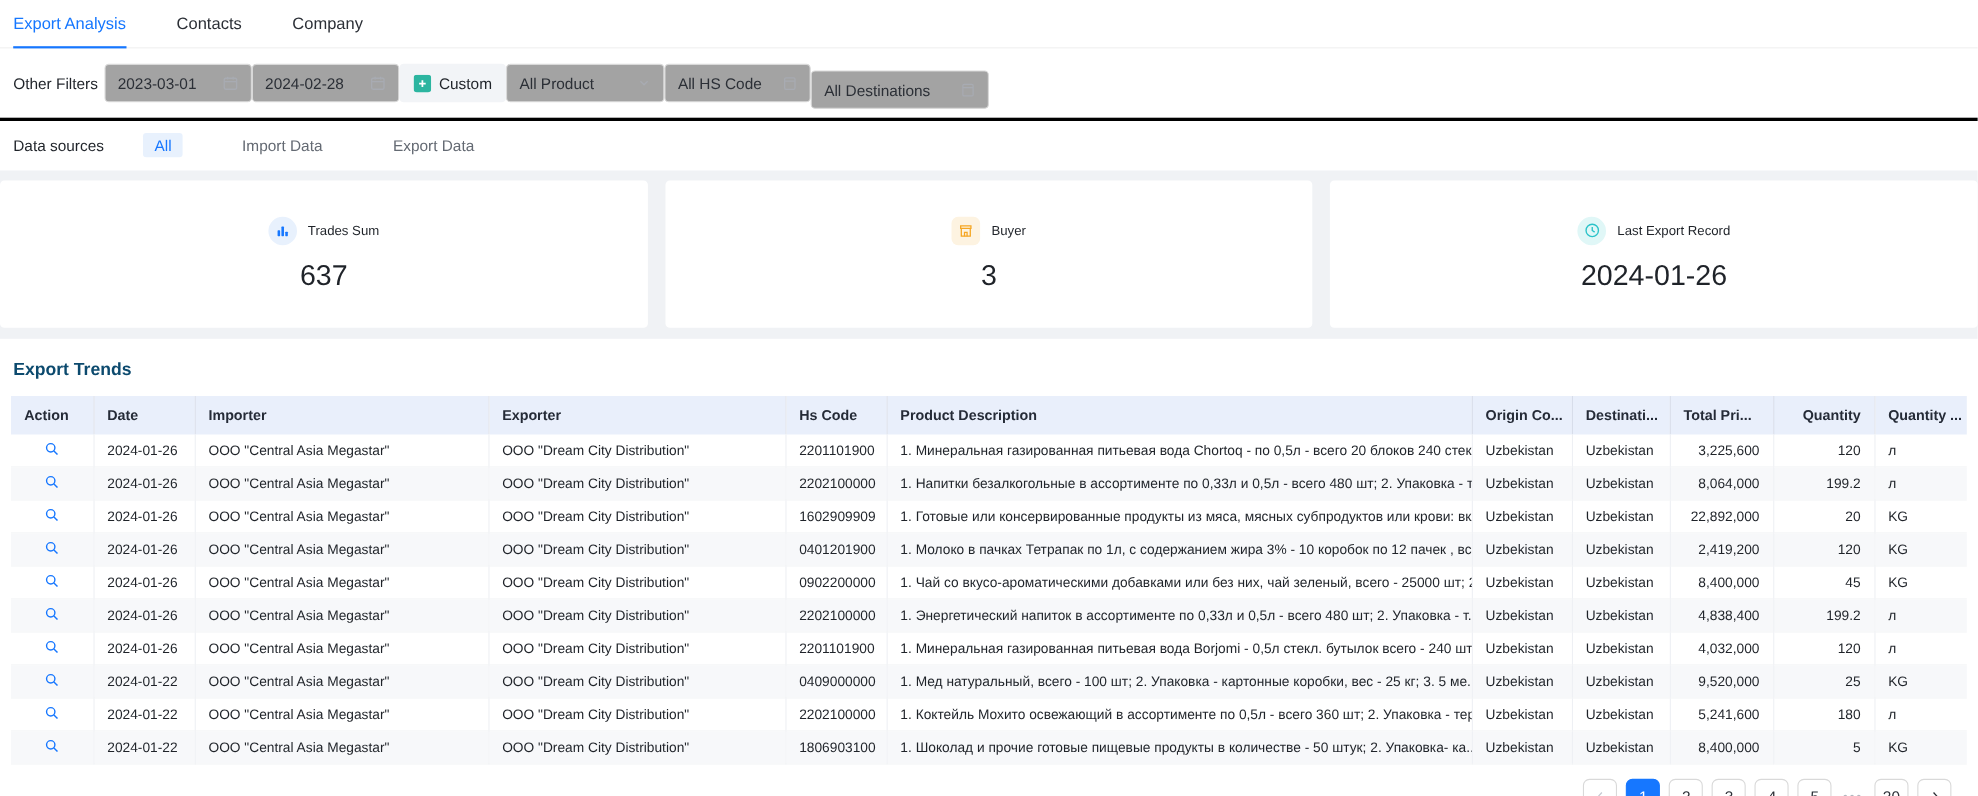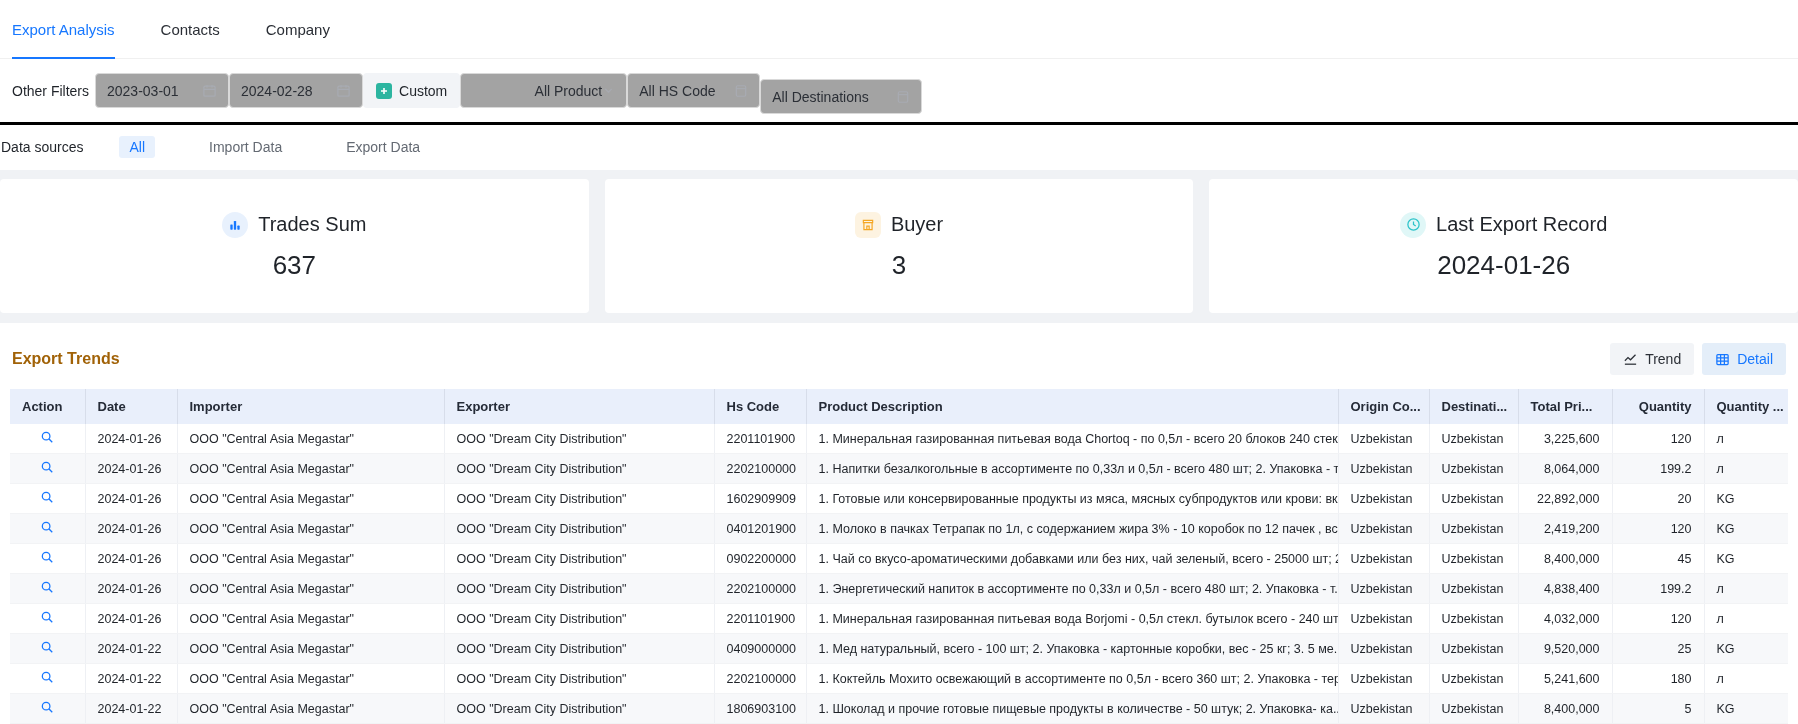--- a/index.html
+++ b/index.html
@@ -5,61 +5,61 @@
   * { box-sizing: border-box; margin: 0; padding: 0; }
   html, body { background: #fff; }
   body {
     width: 1798px; height: 724px; overflow: hidden;
     font-family: "Liberation Sans", sans-serif;
     color: #1f2329;
   }
   svg { display: block; }
 
   
-  .tabbar { display: flex; gap: 46px; padding: 0 12px; height: 59px; border-bottom: 1px solid #f0f0f0; }
+  .tabbar { display: flex; gap: 46px; padding: 0 12px; height: 44px; border-bottom: 1px solid #f0f0f0; }
   .tab { display: flex; align-items: center; height: 100%; font-size: 15px; color: #2b2f36; position: relative; cursor: pointer; }
   .tab.active { color: #1677ff; }
   .tab.active::after { content:""; position:absolute; left:0; right:0; bottom:-1px; height:2px; background:#1677ff; }
 
   
   .filter-row { display: flex; align-items: center; padding: 8px 12px; border-bottom: 3px solid #000000; }
   .filter-label { font-size: 14px; margin-right: 6px; }
   .finput { height: 35px; border: 1px solid #d9d9d9; border-radius: 4px; background: #a3a3a3;
             display: flex; align-items: center; justify-content: space-between;
             padding: 0 11px; font-size: 14px; color: #2b2f36; cursor: pointer; }
   .w-date { width: 134px; }
-  .w-product { width: 167px; justify-content: flex-end; }
+  .w-product { width: 144px; }
   .w-hs { width: 133px; }
   .w-dest { width: 162px; margin-top: 12px; }
   .custom-btn { height: 35px; border: none; background: #f2f4f7; border-radius: 4px; padding: 0 13px;
                 display: flex; align-items: center; gap: 7px; font-size: 14px; color: #1f2329; cursor: pointer;
                 font-family: inherit; }
   .ico-gray { color: #a8abb2; }
 
   
-  .ds-row { display: flex; align-items: center; padding: 11px 1px 12px; }
+  .ds-row { display: flex; align-items: center; padding: 11px 12px 12px; }
   .ds-label { font-size: 14px; margin-right: 36px; }
   .ds-opt { font-size: 14px; color: #646a73; margin-right: 44px; cursor: pointer; padding: 3px 10px; border-radius: 3px; }
   .ds-opt.active { color: #1677ff; background: #e8f1fd; }
 
   
   .cards { background: #f0f2f5; padding: 9px 0 10px; display: flex; gap: 16px; }
   .card { flex: 1; background: #fff; border-radius: 4px; height: 134px;
           display: flex; flex-direction: column; align-items: center; justify-content: center; gap: 12px; }
-  .card-top { display: flex; align-items: center; gap: 10px; font-size: 20px; color: #1f2329; }
+  .card-top { display: flex; align-items: center; gap: 10px; font-size: 12px; color: #1f2329; }
   .card-ico { width: 26px; height: 26px; border-radius: 50%; display: flex; align-items: center; justify-content: center; }
   .ico-trades { background: #e8f1fd; color: #1677ff; }
   .ico-buyer { background: #fdf3e1; color: #f5a623; border-radius: 6px; }
   .ico-clock { background: #e0f7f7; color: #2bc3c9; }
   .card-value { font-size: 26px; font-weight: 500; color: #1f2329; }
 
   
   .trends { padding: 0 10px; }
   .trends-head { display: flex; align-items: center; justify-content: space-between; padding: 20px 2px 14px; }
-  .trends-title { font-size: 16px; font-weight: 700; color: #a16207; }
+  .trends-title { font-size: 16px; font-weight: 700; color: #0c4a6e; }
   .view-btns { display: flex; gap: 8px; }
   .vbtn { height: 32px; border: none; border-radius: 3px; padding: 0 13px; display: flex; align-items: center; gap: 7px;
           font-size: 14px; cursor: pointer; font-family: inherit; }
   .vbtn.trend { background: #f2f4f7; color: #2b2f36; }
   .vbtn.detail { background: #e4eef9; color: #1677ff; }
 
   
   table { width: 100%; border-collapse: collapse; table-layout: fixed; }
   col.c1{width:75px} col.c2{width:92px} col.c3{width:267px} col.c4{width:270px} col.c5{width:92px}
   col.c6{width:532px} col.c7{width:91px} col.c8{width:89px} col.c9{width:94px} col.c10{width:92px} col.c11{width:84px}
@@ -201,40 +201,20 @@
       </span>
       <span>Last Export Record</span>
     </div>
     <div class="card-value">2024-01-26</div>
   </div>
 </div>
 
 <div class="trends">
   <div class="trends-head">
     <div class="trends-title">Export Trends</div>
-    <div class="view-btns">
-      <button class="vbtn trend">
-        <span>
-          <svg width="15" height="15" viewBox="0 0 24 24" fill="none" stroke="currentColor" stroke-width="2">
-              <polyline points="3 14 8 9 12 12.5 20 4.5"></polyline>
-              <path d="M3 19.5h18"></path>
-            </svg>
-        </span>
-        <span>Trend</span>
-      </button>
-      <button class="vbtn detail">
-        <span>
-          <svg width="15" height="15" viewBox="0 0 24 24" fill="none" stroke="currentColor" stroke-width="2">
-              <rect x="3" y="4" width="18" height="16" rx="1.5"></rect>
-              <path d="M3 9.5h18M3 14.5h18M9 4v16M15 4v16"></path>
-            </svg>
-        </span>
-        <span>Detail</span>
-      </button>
-    </div>
   </div>
 
   <table>
     <colgroup>
       <col class="c1">
         <col class="c2">
         <col class="c3">
         <col class="c4">
         <col class="c5">
         <col class="c6">

